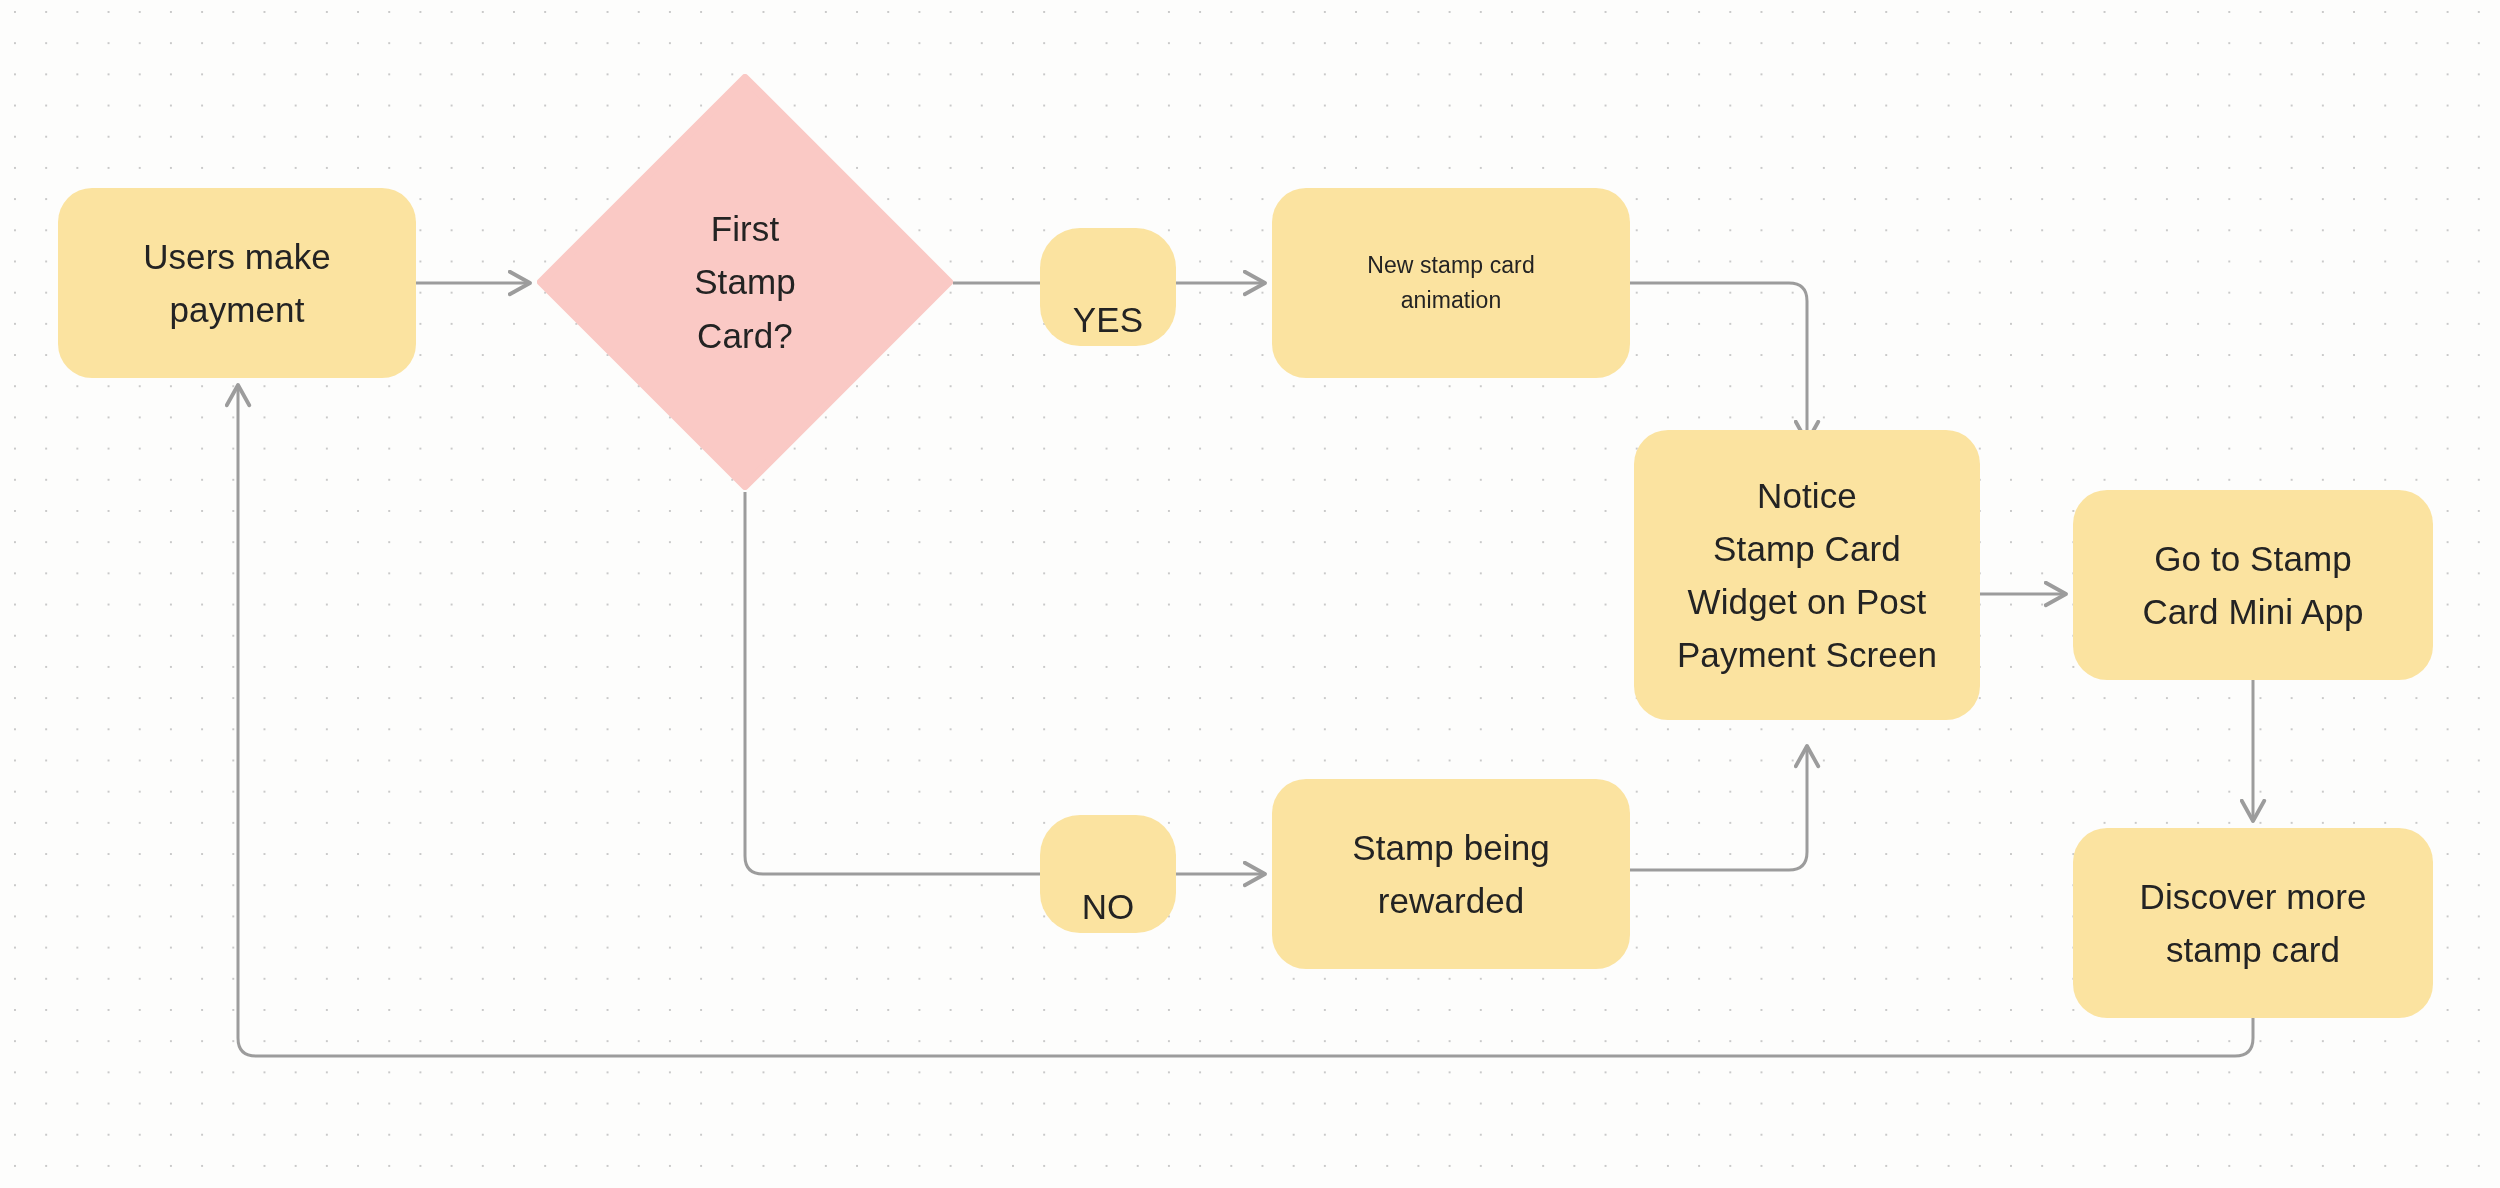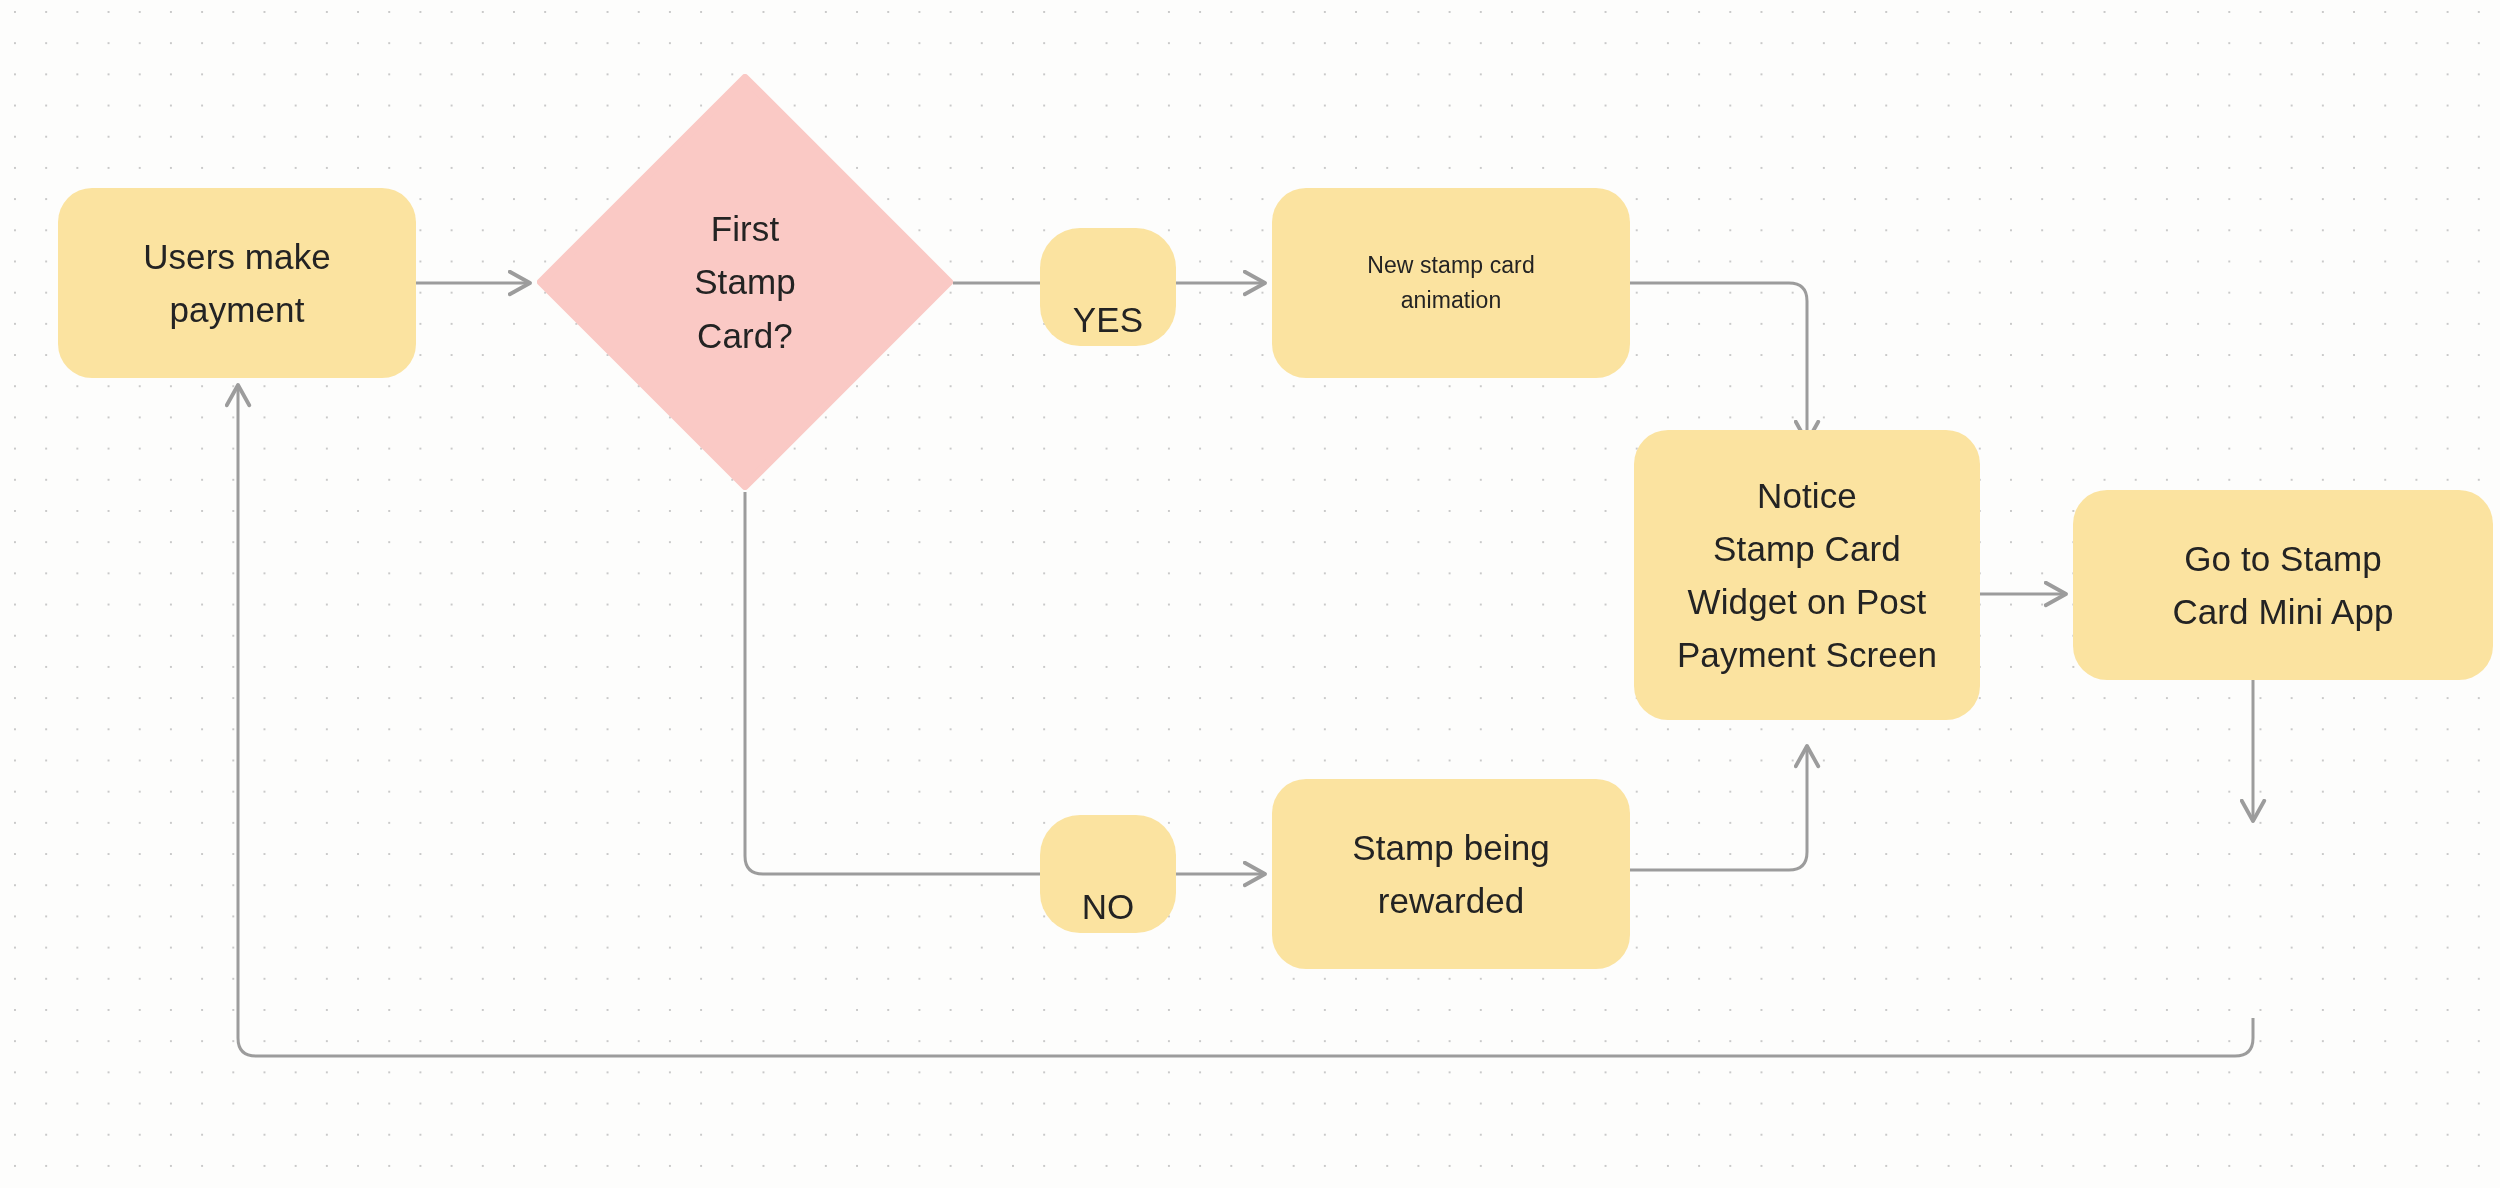--- a/index.html
+++ b/index.html
@@ -134,19 +134,23 @@
 rewarded</span>
   </div>
 
   <div class="node node-rect" style="left:1634px; top:430px; width:346px; height:290px; background:#fbe3a0; font-size:35px;">
     <span class="node-label">Notice
 Stamp Card
 Widget on Post
 Payment Screen</span>
   </div>
 
-  <div class="node node-rect" style="left:2073px; top:490px; width:420px; height:190px; background:#fbe3a0; font-size:35px;">
+  <div class="node node-rect" style="left:2073px; top:490px; width:360px; height:190px; background:#fbe3a0; font-size:35px;">
     <span class="node-label">Go to Stamp
 Card Mini App</span>
   </div>
 
+  <div class="node node-rect" style="left:2073px; top:828px; width:360px; height:190px; background:#fbe3a0; font-size:35px;">
+    <span class="node-label">Discover more
+stamp card</span>
+  </div>
 
 </div>
 
 </body></html>

